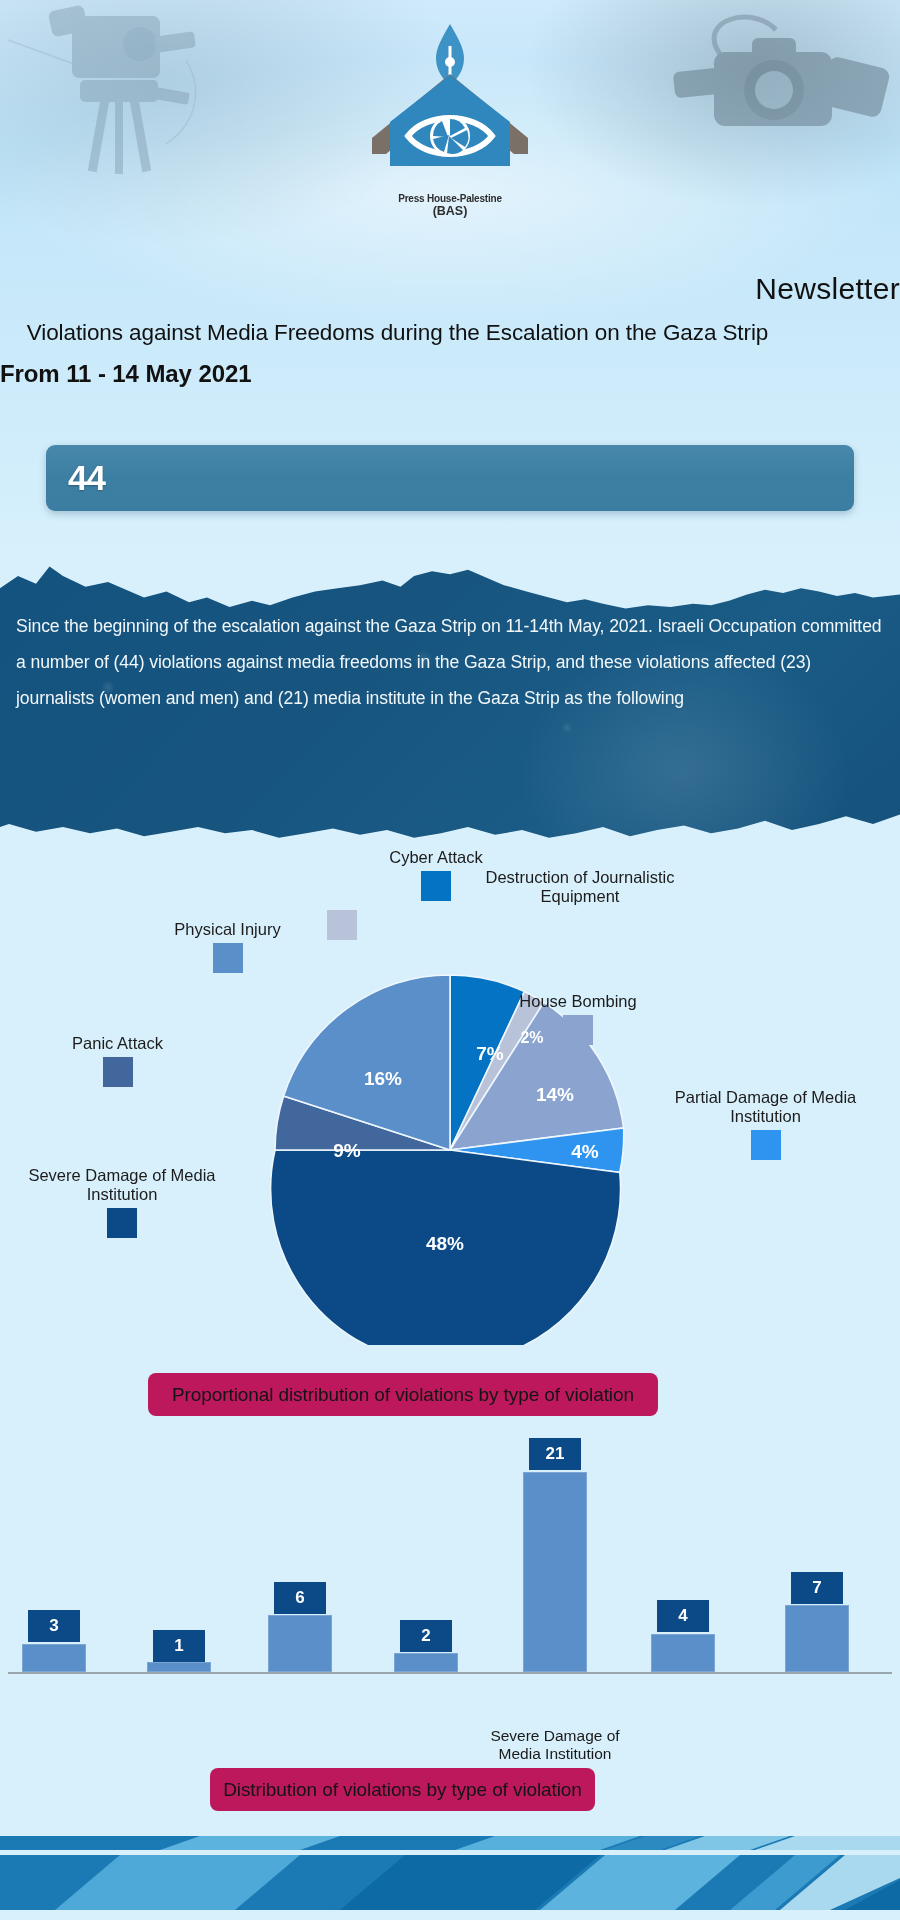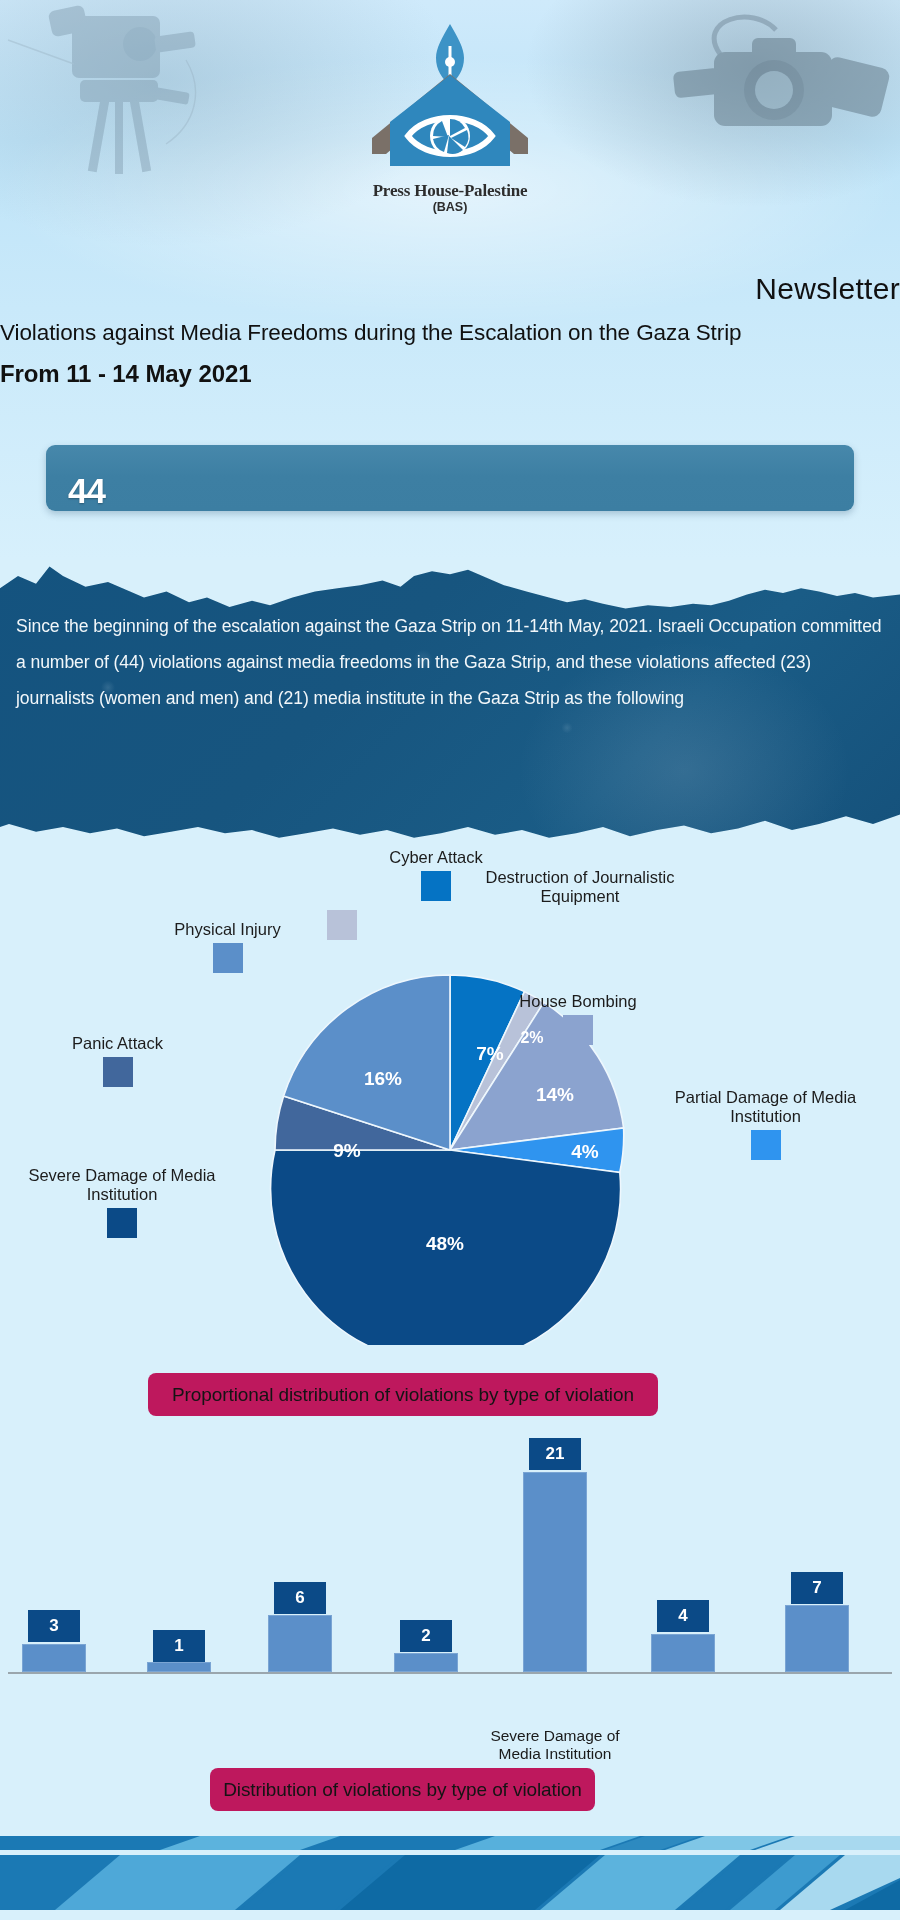--- a/index.html
+++ b/index.html
@@ -24,39 +24,39 @@
       radial-gradient(ellipse 420px 240px at 18% 14%, rgba(120,150,170,.30), rgba(120,150,170,0) 70%),
       radial-gradient(ellipse 330px 200px at 84% 12%, rgba(90,110,125,.33), rgba(90,110,125,0) 70%),
       radial-gradient(ellipse 600px 180px at 50% 34%, rgba(255,255,255,.55), rgba(255,255,255,0) 75%);
   }
   
   .wm-tripod{position:absolute;left:-10px;top:-6px;width:250px;height:180px;opacity:.50;}
   .wm-cam-right{position:absolute;right:-6px;top:0px;width:250px;height:190px;opacity:.62;}
 
   .logo{position:absolute;left:50%;top:18px;transform:translateX(-50%);width:230px;text-align:center;}
   .logo svg{display:block;margin:0 auto;}
-  .logo-name{font-size:17px;font-weight:bold;color:#2d2d2d;line-height:1.12;margin-top:3px;
-    font-family:Liberation Serif, serif;letter-spacing:-.2px;}
+  .logo-name{font-size:10px;font-weight:bold;color:#2d2d2d;line-height:1.12;margin-top:15px;
+    font-family:Liberation Sans, sans-serif;letter-spacing:-.2px;}
   .logo-sub{font-size:12.5px;font-weight:bold;color:#2d2d2d;line-height:1.15;}
   .unit{font-size:16.5px;color:#1d1d1d;text-align:center;margin-top:3px;letter-spacing:.05px;}
 
   .newsletter{position:absolute;left:0;top:272px;width:900px;text-align:right;
     font-size:30px;color:#111;letter-spacing:.3px;}
-  .title-line{position:absolute;left:0;top:320px;width:795px;text-align:left;
+  .title-line{position:absolute;left:0;top:320px;width:795px;text-align:center;
     font-size:22.5px;color:#111;letter-spacing:-.1px;}
   .date-line{position:absolute;left:0;top:360px;width:850px;text-align:left;
     font-size:24px;color:#111;font-weight:bold;letter-spacing:-.1px;}
 
   
   .banner{
     position:absolute;left:46px;top:445px;width:808px;height:66px;
     background:linear-gradient(180deg,#4788ab 0%, #3d7fa3 48%, #3c7ea2 100%);
     border-radius:9px;
     box-shadow:0 3px 7px rgba(40,80,110,.28);
-    display:flex;align-items:flex-end;
+    display:flex;align-items:center;
   }
   .banner-num{
     color:#ffffff;font-weight:bold;font-size:35px;margin-left:22px;letter-spacing:-1px;
     text-shadow:0 1px 2px rgba(0,0,0,.28);
   }
   .banner-text{
     color:#ffffff;font-size:21.5px;margin-left:13px;letter-spacing:-.15px;
     text-shadow:0 1px 2px rgba(0,0,0,.22);
   }
 

